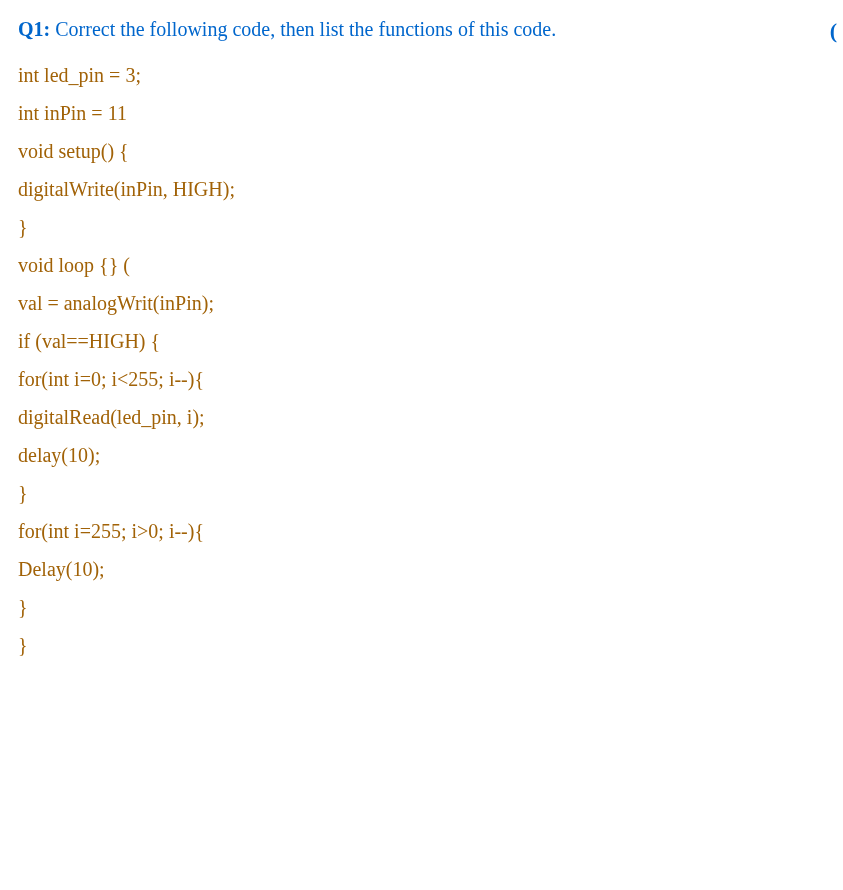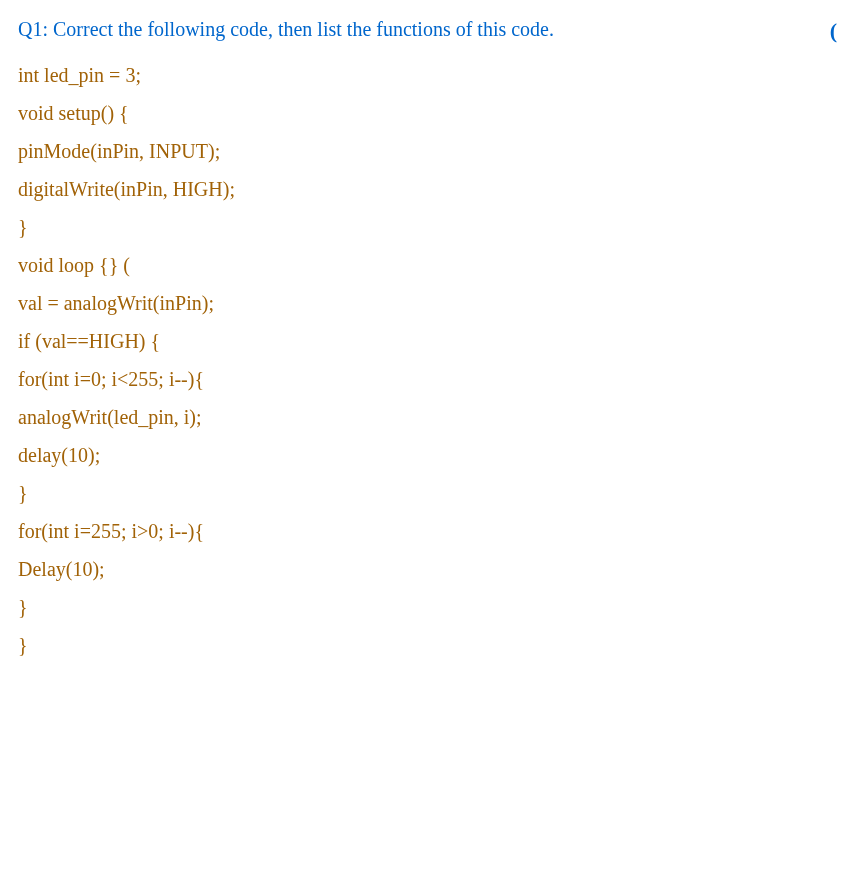--- a/index.html
+++ b/index.html
@@ -13,21 +13,21 @@
       height: 890px;
       box-sizing: border-box;
       background: #fff;
       position: relative;
     }
     .question-header {
       margin-bottom: 8px;
     }
     .q-label {
       color: #0066cc;
-      font-weight: normal;
+      font-weight: bold;
       margin-top: 37px;
     }
     .q-text {
       color: #0066cc;
     }
     .code-line {
       color: #a16207;
     }
     .paren-right {
       position: absolute;
@@ -42,28 +42,28 @@
 <body>
 
 <div class="question-header">
   <span class="q-label">Q1:</span><span class="q-text"> Correct the following code, then list the functions of this code.</span>
 </div>
 
 <span class="paren-right">(</span>
 
 <div>
   <div class="code-line">int led_pin = 3;</div>
+  <div class="code-line">int inPin = 11</div>
   <div class="code-line">void setup() {</div>
-  <div class="code-line">pinMode(inPin, INPUT);</div>
   <div class="code-line">digitalWrite(inPin, HIGH);</div>
   <div class="code-line">}</div>
   <div class="code-line">void loop {} (</div>
   <div class="code-line"> val = analogWrit(inPin);</div>
   <div class="code-line">if (val==HIGH) {</div>
   <div class="code-line">for(int i=0; i&lt;255; i--){</div>
-  <div class="code-line">analogWrit(led_pin, i);</div>
+  <div class="code-line">digitalRead(led_pin, i);</div>
   <div class="code-line">delay(10);</div>
   <div class="code-line">}</div>
   <div class="code-line">for(int i=255; i&gt;0; i--){</div>
   <div class="code-line">Delay(10);</div>
   <div class="code-line">}</div>
   <div class="code-line">}</div>
 </div>
 
 </body></html>

